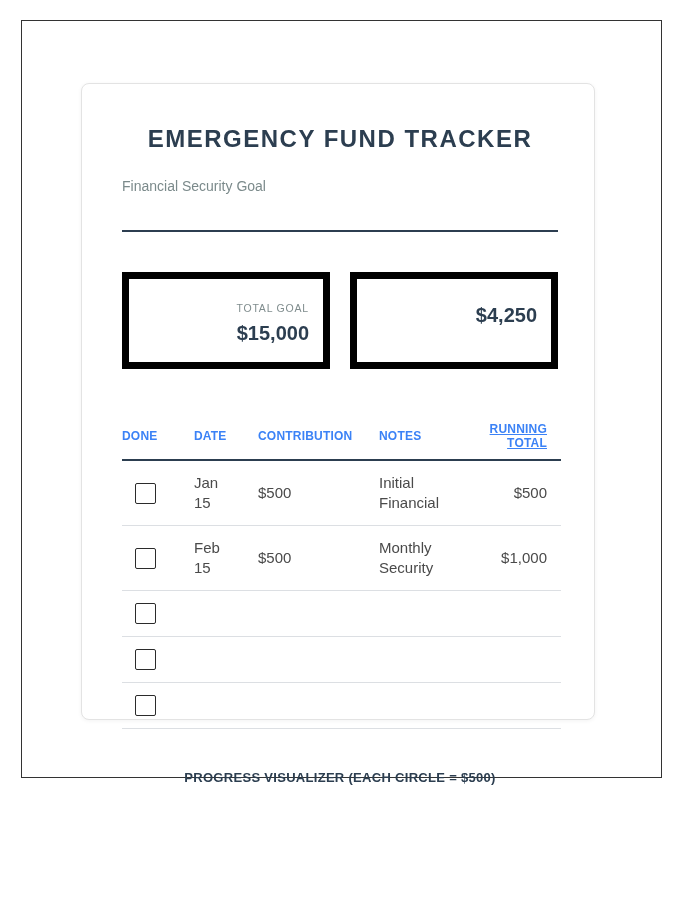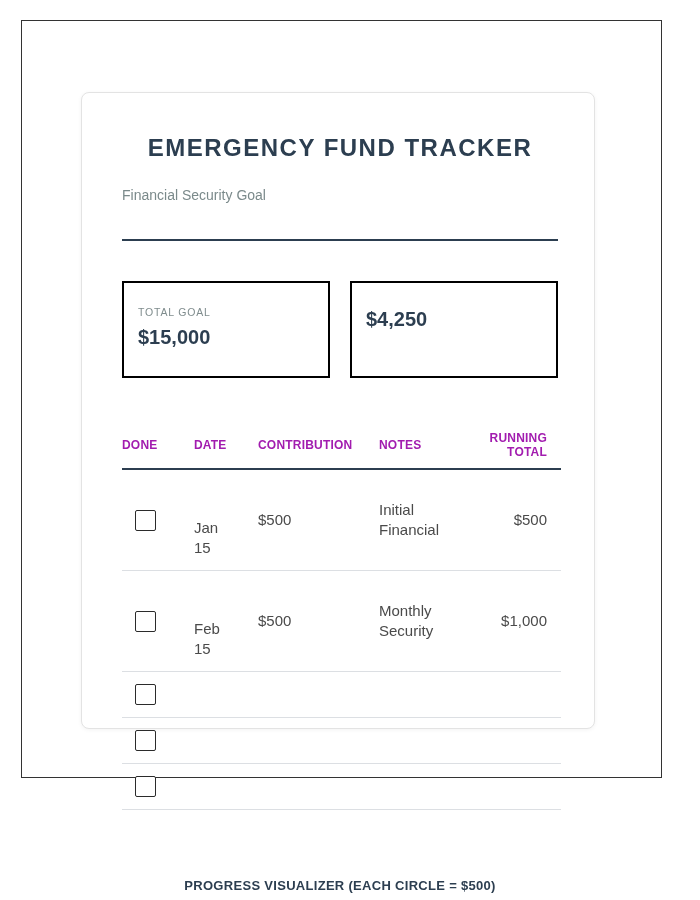--- a/index.html
+++ b/index.html
@@ -13,21 +13,21 @@
   }
   .page-frame {
     position: absolute;
     left: 21px; top: 20px;
     width: 641px; height: 758px;
     border: 1.5px solid #333333;
     background: #ffffff;
   }
   .tracker-card {
     position: absolute;
-    left: 81px; top: 92px;
+    left: 81px; top: 83px;
     width: 514px; height: 637px;
     background: #ffffff;
     border: 1px solid #e3e3e3;
     border-radius: 8px;
     box-shadow: 0 1px 4px rgba(0,0,0,0.05);
     padding: 40px 36px 0 40px;
     overflow: visible;
   }
   .page-title {
     margin: 0;
@@ -51,23 +51,23 @@
     background: #2c3e50;
   }
   .stats-row {
     margin-top: 40px;
     display: flex;
     gap: 20px;
   }
   .stat-card {
     flex: 1;
     height: 97px;
-    border: 2px solid #000000;
-    background: #ffffff;
-    text-align: left;
+    border: 7px solid #000000;
+    background: #ffffff;
+    text-align: right;
     padding: 20px 14px 0 14px;
   }
   .stat-label {
     font-size: 10.5px;
     line-height: 18px;
     letter-spacing: 0.8px;
     color: #7f8c8d;
   }
   .stat-value {
     margin-top: 3px;
@@ -82,50 +82,50 @@
     border-collapse: collapse;
     table-layout: fixed;
   }
   .contrib-table th {
     height: 48px;
     vertical-align: middle;
     text-align: left;
     font-size: 12px;
     font-weight: bold;
     letter-spacing: 0.2px;
-    color: #a21caf;
+    color: #3b82f6;
     border-bottom: 2.5px solid #2c3e50;
     padding: 0 14px 0 0;
   }
-  .contrib-table th.right { text-align: right; padding-right: 14px; }
+  .contrib-table th.right { text-align: right; padding-right: 14px; text-decoration: underline; }
   .contrib-table td {
     font-size: 15px;
     line-height: 20px;
     color: #4a4a4a;
     vertical-align: middle;
     border-bottom: 1px solid #dcdfe3;
     padding: 12px 14px 12px 0;
     background: transparent;
   }
   .contrib-table td.right { text-align: right; padding-right: 14px; }
   .contrib-table td.done-cell { padding-right: 0; }
   .checkbox {
     width: 21px; height: 21px;
     border: 1.5px solid #2b2b2b;
     border-radius: 2px;
     background: #ffffff;
     margin-left: 13px;
     cursor: pointer;
   }
-  .date-wrap { display: inline-block; max-width: 38px; margin-top: 36px; }
+  .date-wrap { display: inline-block; max-width: 38px; }
   .notes-wrap { display: inline-block; max-width: 76px; }
   tr.empty-row td { padding: 12px 0; }
   tr.empty-row td.done-cell { padding: 12px 0; }
   .progress-heading {
-    margin-top: 68px;
+    margin-top: 41px;
     text-align: center;
     font-size: 13px;
     line-height: 16px;
     font-weight: bold;
     letter-spacing: 0.3px;
     color: #2c3e50;
     position: relative;
     z-index: 2;
   }
 </style>

